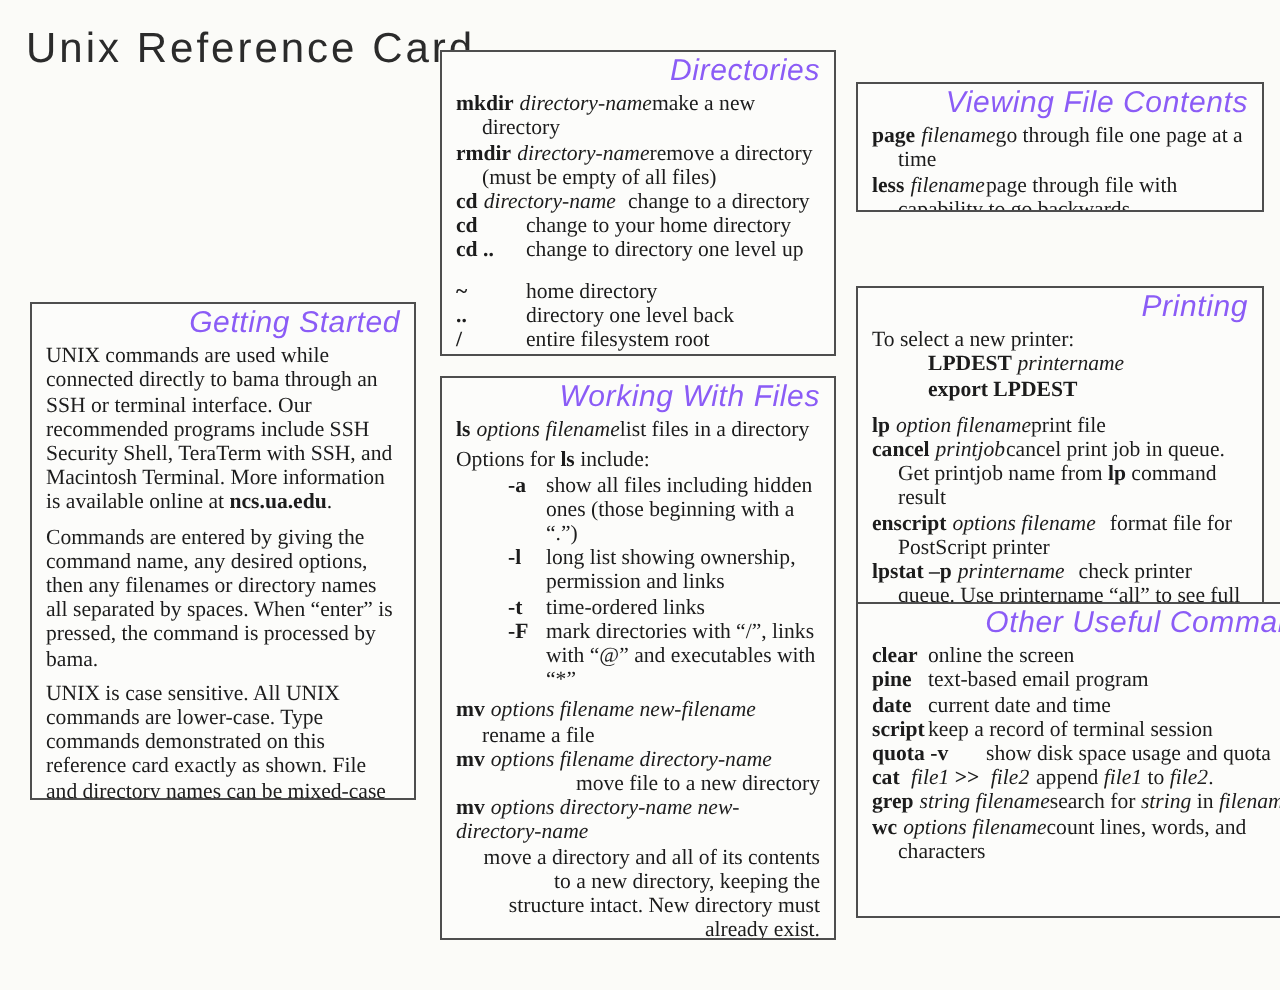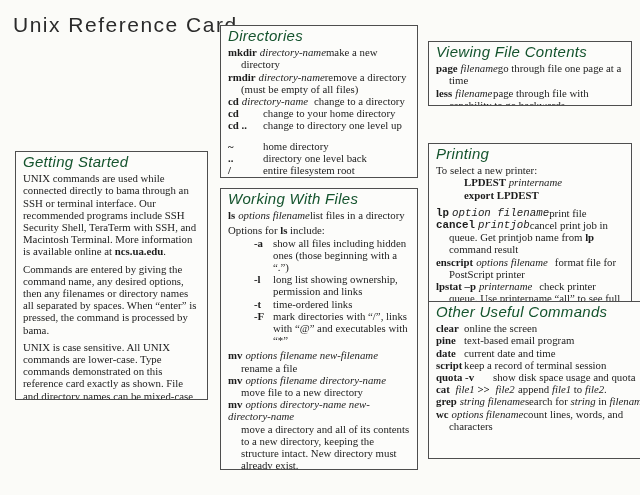--- a/index.html
+++ b/index.html
@@ -22,35 +22,35 @@
   }
   #gs  { left:15px;  top:151px; width:193px; height:249px; }
   #dir { left:220px; top:25px;  width:198px; height:153px; }
   #wwf { left:220px; top:188px; width:198px; height:282px; }
   #vfc { left:428px; top:41px;  width:204px; height:65px;  }
   #prt { left:428px; top:143px; width:204px; height:160px; }
   #ouc { left:428px; top:301px; width:244px; height:158px; }
   .box h2 {
     font-family:"Liberation Sans", sans-serif;
     font-style:italic; font-weight:500; font-size:15px;
-    text-align:left; margin:1px 0 4px; letter-spacing:.3px; color:#14532d;
+    text-align:right; margin:1px 0 4px; letter-spacing:.3px; color:#8b5cf6;
   }
   p { margin:0 0 5px; }
   .e { padding-left:13px; text-indent:-13px; }
   .t { display:inline-block; text-indent:0; vertical-align:top; }
   .arg { font-style:italic; }
   .t .arg:not(:empty){ margin-left:3px; }
   .sp { display:inline-block; width:7px; }
   b { font-weight:bold; }
   i { font-style:italic; }
   .w28{min-width:28px;} .w35{min-width:35px;} .w57{min-width:57px;}
-  .w67{min-width:67px;font-family:Liberation Mono, monospace;} .w75{min-width:75px;} .w78{min-width:78px;}
+  .w67{min-width:67px;} .w75{min-width:75px;} .w78{min-width:78px;}
   .w82{min-width:82px;} .w85{min-width:85px;} .w86{min-width:86px;}
   .gap6 { height:6px; } .gap8 { height:8px; } .gap3 { height:3px; }
-  .ind { padding-left:13px; }
+  .ind { padding-left:13px;text-align:right; }
   .opt { display:flex; margin-left:26px; }
   .opt .flag { flex:0 0 19px; font-weight:bold; }
   .prt-ind { padding-left:28px; }
 </style>
 </head>
 <body>
 
 <div id="canvas">
 
   <div class="title">Unix Reference Card</div>

